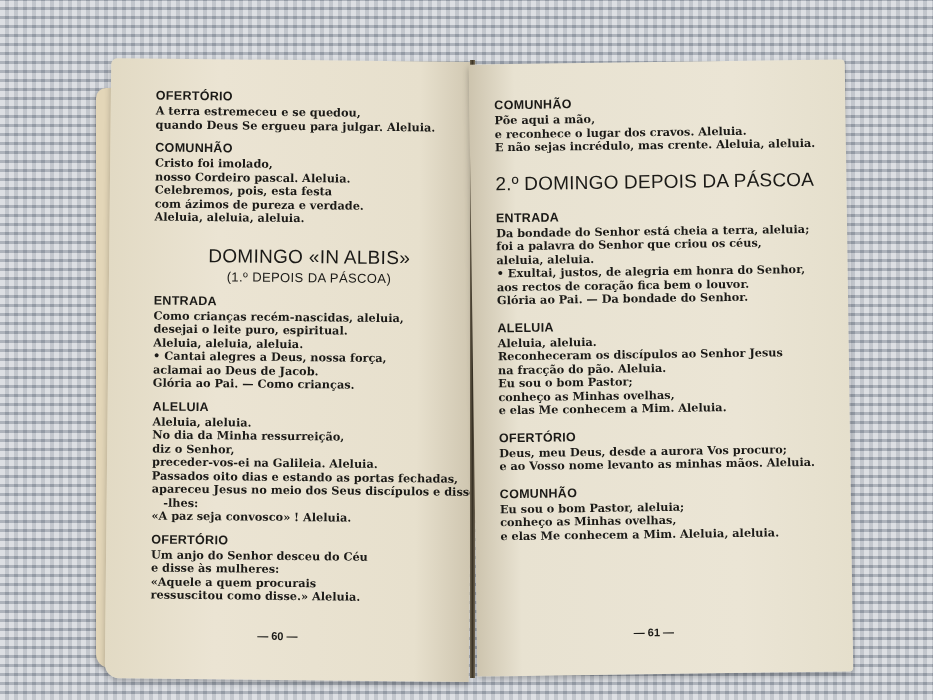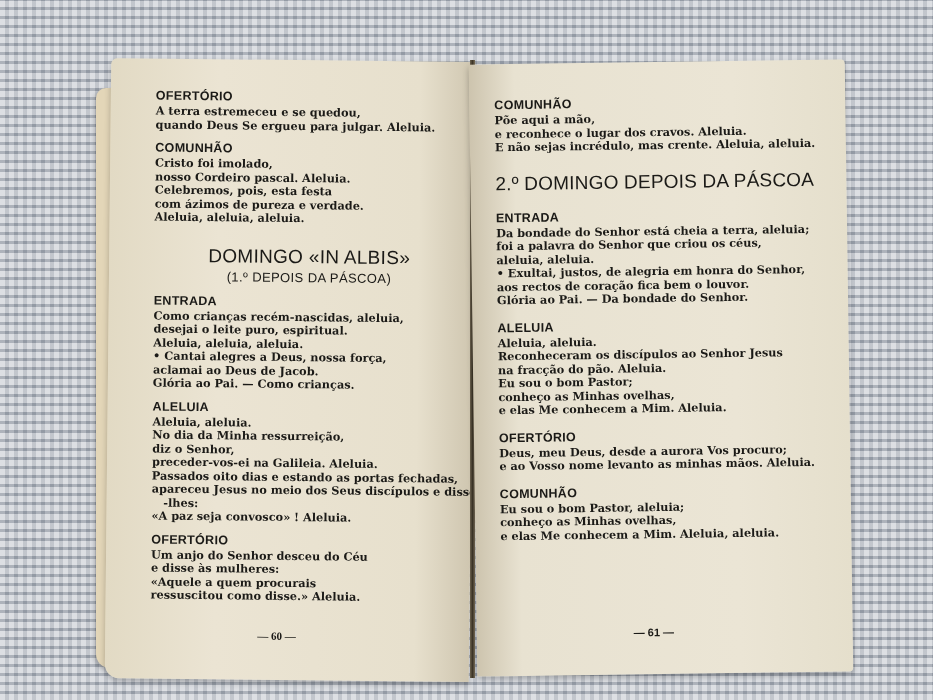--- a/index.html
+++ b/index.html
@@ -41,21 +41,21 @@
   .page-left .content { left:45px; top:30px; width:310px; }
   .page-right .content { left:25px; top:34px; width:345px; }
   .h-sec { font-family:"Liberation Sans","DejaVu Sans",sans-serif; font-size:12.5px; font-weight:bold; letter-spacing:0.3px; margin:0 0 2px 0; }
   .txt { font-size:11.3px; font-weight:bold; line-height:13.5px; white-space:pre; }
   .sp { height:9px; }
   .title-block { text-align:center; margin:20px 0 10px 0; }
   .big-title { font-family:"Liberation Sans","DejaVu Sans",sans-serif; font-size:19px; font-weight:normal; letter-spacing:0.3px; }
   .sub-title { font-family:"Liberation Sans","DejaVu Sans",sans-serif; font-size:13px; letter-spacing:0.4px; margin-top:2px; }
   .big-title-right { font-family:"Liberation Sans","DejaVu Sans",sans-serif; font-size:19px; font-weight:normal; margin:18px 0 16px 0; letter-spacing:0.2px; }
   .pgnum { position:absolute; font-size:11px; font-weight:bold; font-family:"Liberation Sans","DejaVu Sans",sans-serif; }
-  .page-left .pgnum { left:152px; bottom:38px;font-family:Liberation Serif, serif; }
+  .page-left .pgnum { left:152px; bottom:38px; }
   .page-right .pgnum { left:157px; bottom:36px; }
 </style>
 </head>
 <body>
 
 <div class="book">
   <div class="page-stack-left"></div>
 
   <div class="page page-left">
     <div class="content">

